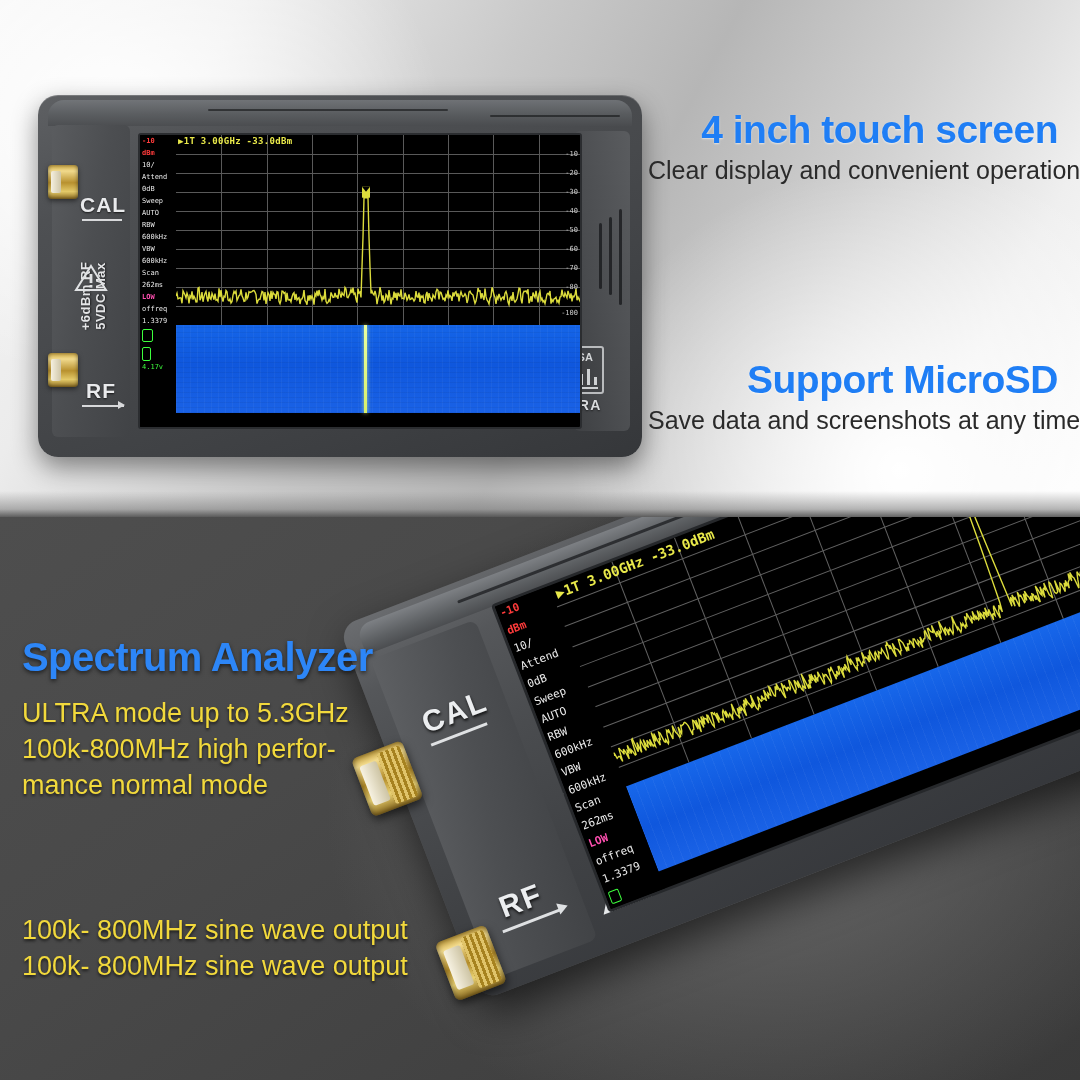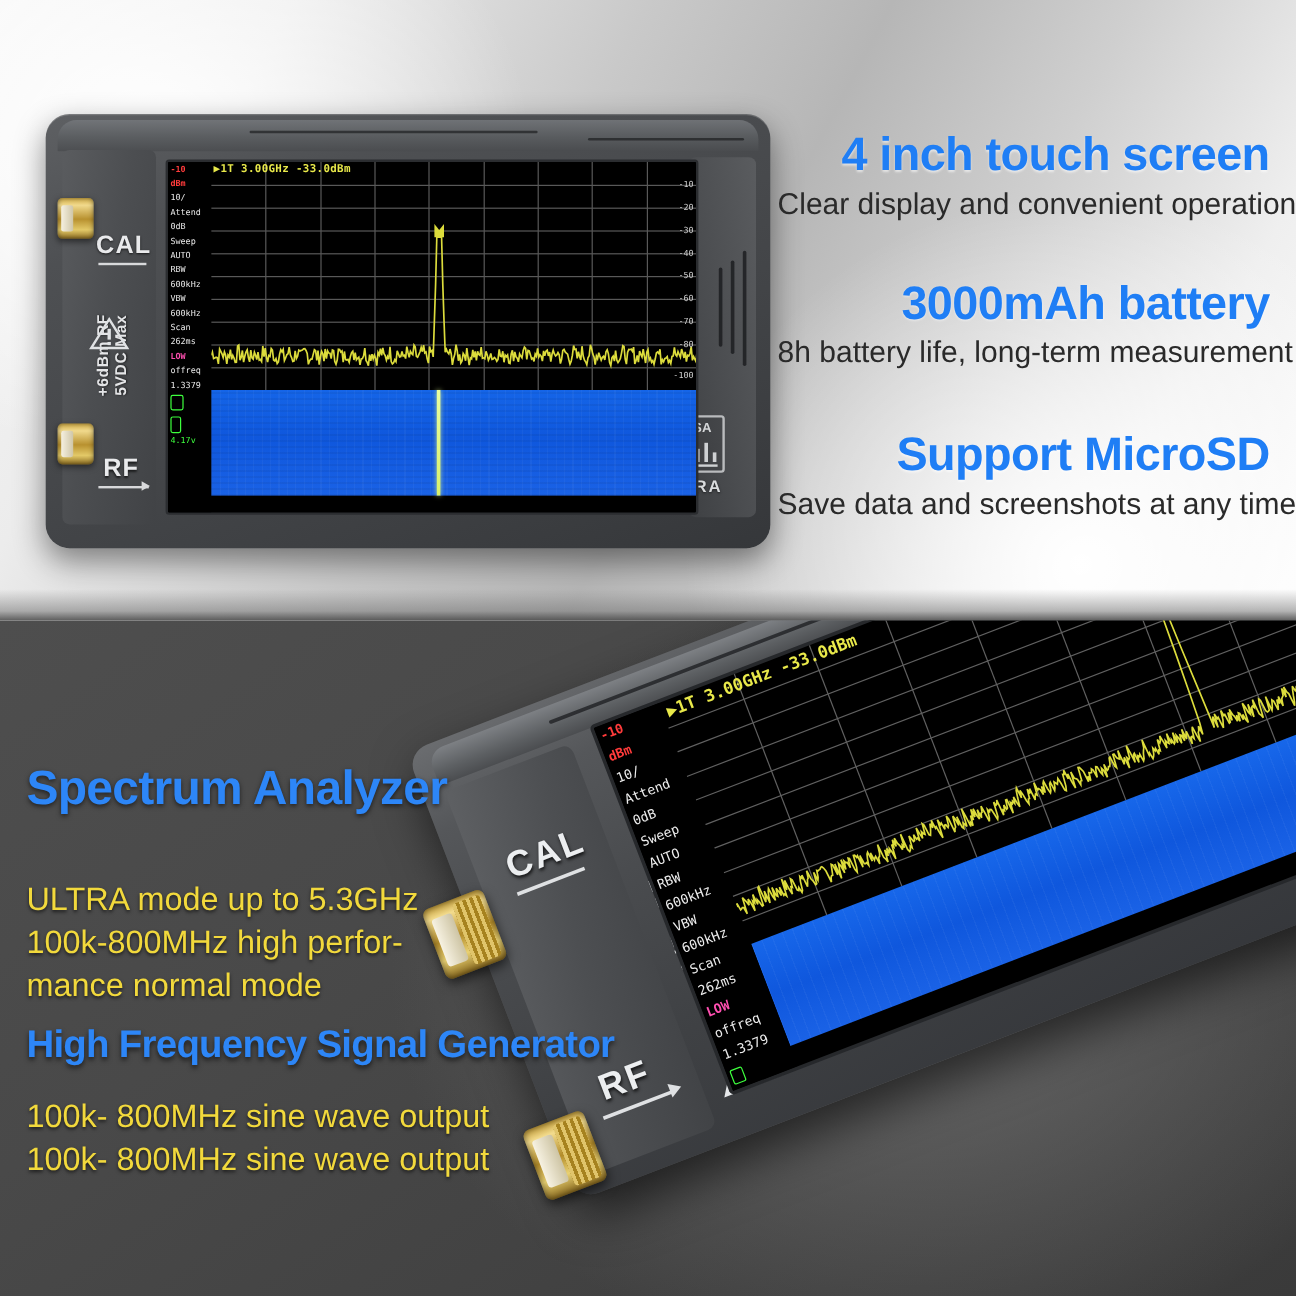--- a/index.html
+++ b/index.html
@@ -187,21 +187,21 @@
   .btm-h{
     color:#2d86f7; font-size:40px; font-weight:700; letter-spacing:-.6px; white-space:nowrap;
     text-shadow:0 2px 4px rgba(0,0,0,.6);
   }
   .btm-h.small{ font-size:32px; }
   .btm-l{
     color:#f2d93c; font-size:27px; line-height:36px; white-space:nowrap;
     text-shadow:0 2px 3px rgba(0,0,0,.65);
   }
   #b-sa{ left:22px; top:118px; }
-  #b-sa-lines{ left:22px; top:178px;margin-top:36px; }
+  #b-sa-lines{ left:22px; top:178px; }
   #b-hf{ left:22px; top:335px; }
   #b-hf-lines{ left:22px; top:395px; }
 
   
   #device-bottom{
     position:absolute; left:395px; top:38px; width:830px; height:470px;
     transform:rotate(-21deg); transform-origin:20% 40%;
     z-index:4;
   }
   #db-body{
@@ -403,26 +403,20 @@
         <div class="wf-line"></div>
       </div>
 
     </div>
   </div>
 
   <div class="feat" id="feat-1">
     <div class="inner">
       <h2>4 inch touch screen</h2>
       <p>Clear display and convenient operation</p>
-    </div>
-  </div>
-  <div class="feat" id="feat-2">
-    <div class="inner">
-      <h2>3000mAh battery</h2>
-      <p>8h battery life, long-term measurement</p>
     </div>
   </div>
   <div class="feat" id="feat-3">
     <div class="inner">
       <h2>Support MicroSD</h2>
       <p>Save data and screenshots at any time.</p>
     </div>
   </div>
 </section>
 
@@ -509,20 +503,17 @@
 
   <div class="btm-block" id="b-sa">
     <div class="btm-h">Spectrum Analyzer</div>
   </div>
   <div class="btm-block" id="b-sa-lines">
     <div class="btm-l">ULTRA mode up to 5.3GHz</div>
     <div class="btm-l">100k-800MHz high perfor-</div>
     <div class="btm-l">mance normal mode</div>
   </div>
 
-  <div class="btm-block" id="b-hf">
-    <div class="btm-h small">High Frequency Signal Generator</div>
-  </div>
   <div class="btm-block" id="b-hf-lines">
     <div class="btm-l">100k- 800MHz sine wave output</div>
     <div class="btm-l">100k- 800MHz sine wave output</div>
   </div>
 </section>
 
 </body></html>

